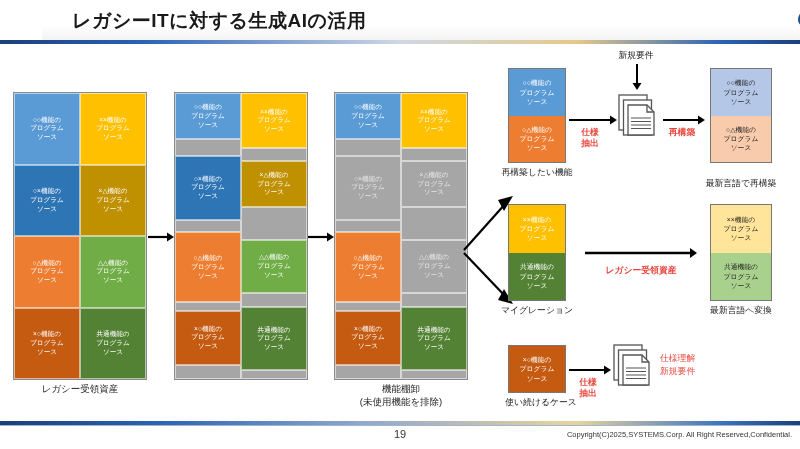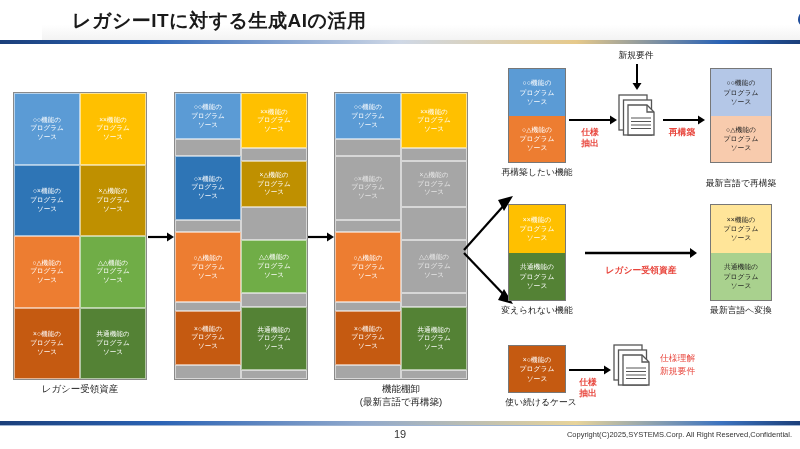--- a/index.html
+++ b/index.html
@@ -274,21 +274,21 @@
           <div class="cell" style="height: 62.5625px; background: rgb(84, 130, 53); color: rgb(255, 255, 255);">
             <span>共通機能の</span>
             <span>プログラム</span>
             <span>ソース</span>
           </div>
           <div class="cell" style="height: 8.9375px; background: rgb(166, 166, 166);"></div>
         </div>
       </div>
       <div class="caption" style="left: 312px; top: 383px; width: 178px;">
         <div>機能棚卸</div>
-        <div>(最新言語で再構築)</div>
+        <div>(未使用機能を排除)</div>
       </div>
     </div>
 
   <svg class="arrow-svg" style="left:148px;top:230px;width:26px;height:14px;" viewBox="0 0 26 14">
     <line x1="0" y1="7" x2="19" y2="7" stroke="#000" stroke-width="2.2"></line>
     <polygon points="19,2.5 26,7 19,11.5" fill="#000"></polygon>
   </svg>
   <svg class="arrow-svg" style="left:308px;top:230px;width:26px;height:14px;" viewBox="0 0 26 14">
     <line x1="0" y1="7" x2="19" y2="7" stroke="#000" stroke-width="2.2"></line>
     <polygon points="19,2.5 26,7 19,11.5" fill="#000"></polygon>
@@ -368,21 +368,21 @@
       <span>××機能の</span>
       <span>プログラム</span>
       <span>ソース</span>
     </div>
     <div class="sb-cell" style="background:#548235;color:#ffffff;">
       <span>共通機能の</span>
       <span>プログラム</span>
       <span>ソース</span>
     </div>
   </div>
-  <div class="lbl" style="left:488px;top:305px;width:98px;">変えられない機能</div>
+  <div class="lbl" style="left:488px;top:305px;width:98px;">マイグレーション</div>
 
   <svg class="arrow-svg" style="left:585px;top:246px;width:112px;height:14px;" viewBox="0 0 112 14">
     <line x1="0" y1="7" x2="105" y2="7" stroke="#000" stroke-width="2.4"></line>
     <polygon points="105,2 112,7 105,12" fill="#000"></polygon>
   </svg>
   <div class="lbl red" style="left:583px;top:265px;width:116px;">レガシー受領資産</div>
 
   <div class="sblock" style="left:710px;top:204px;width:62px;height:97px;">
     <div class="sb-cell dk" style="background:#ffe599;">
       <span>××機能の</span>

